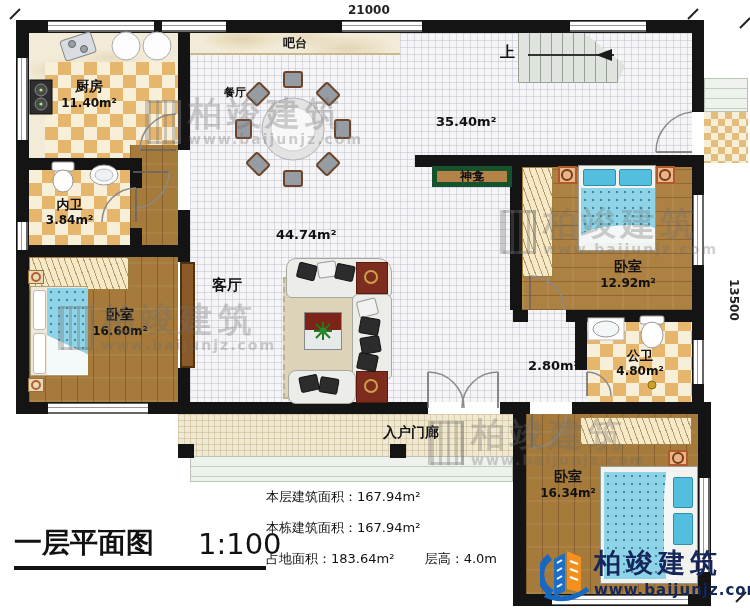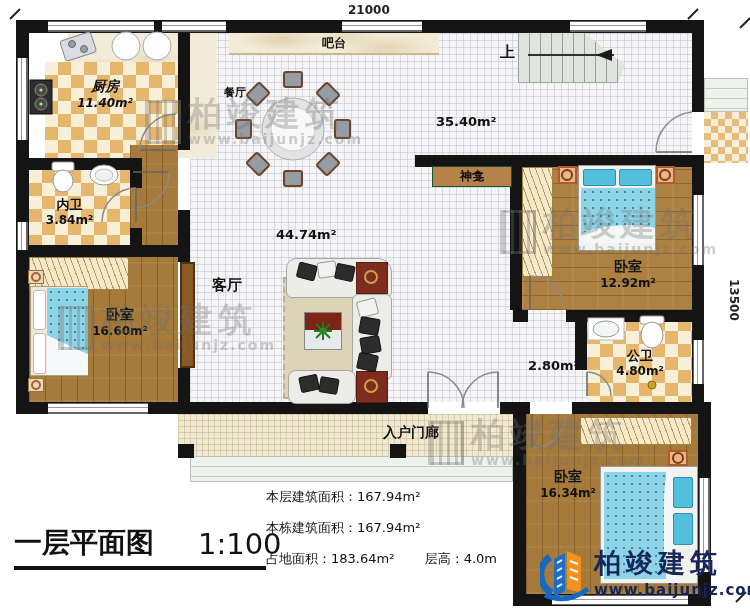--- a/index.html
+++ b/index.html
@@ -7,21 +7,21 @@
           font-family:"DejaVu Sans","Liberation Sans",sans-serif;color:#111;}
   .abs{position:absolute;box-sizing:border-box;}
   .wall{position:absolute;background:#141414;}
   .winH{position:absolute;height:11px;background:linear-gradient(to bottom,#666 0 1px,#fff 1px 4px,#999 4px 5px,#fff 5px 9px,#666 9px 11px);}
   .winV{position:absolute;width:11px;background:linear-gradient(to right,#666 0 1px,#fff 1px 4px,#999 4px 5px,#fff 5px 9px,#666 9px 11px);}
   .gap{position:absolute;background:#fff;}
   .tile{background-color:#f5f5f7;background-image:linear-gradient(rgba(183,183,198,.45) 1px,transparent 1px),linear-gradient(90deg,rgba(183,183,198,.45) 1px,transparent 1px);background-size:7px 7px;}
   .ptile{background-color:#efe8d2;background-image:linear-gradient(rgba(180,160,105,.35) 1px,transparent 1px),linear-gradient(90deg,rgba(180,160,105,.35) 1px,transparent 1px);background-size:6px 6px;}
   .check{background:repeating-conic-gradient(#e5b66c 0% 25%,#f8efd8 0% 50%);background-size:26px 26px;}
   .check-sm{background:repeating-conic-gradient(#e5bd7a 0% 25%,#f6eed9 0% 50%);background-size:14px 14px;}
-  .marble{background-color:#f2ebd7;background-image:radial-gradient(60px 18px at 25% 30%,rgba(205,180,125,.45),transparent 70%),radial-gradient(70px 20px at 75% 75%,rgba(205,180,125,.38),transparent 70%),radial-gradient(50px 14px at 55% 20%,rgba(215,195,150,.4),transparent 70%);margin-left:39px;}
+  .marble{background-color:#f2ebd7;background-image:radial-gradient(60px 18px at 25% 30%,rgba(205,180,125,.45),transparent 70%),radial-gradient(70px 20px at 75% 75%,rgba(205,180,125,.38),transparent 70%),radial-gradient(50px 14px at 55% 20%,rgba(215,195,150,.4),transparent 70%);}
   .wood{background-color:#a57a3a;background-image:repeating-linear-gradient(90deg,rgba(55,32,8,.28) 0 1px,transparent 1px 16px),repeating-linear-gradient(0deg,rgba(255,255,255,.06) 0 2px,transparent 2px 23px);}
   .woodH{background-color:#ad8142;background-image:repeating-linear-gradient(0deg,rgba(55,32,8,.26) 0 1px,transparent 1px 14px),repeating-linear-gradient(90deg,rgba(255,255,255,.06) 0 2px,transparent 2px 25px);}
   .hatch{background-color:#f6e9c8;background-image:repeating-linear-gradient(70deg,rgba(150,110,55,.65) 0 1px,transparent 1px 6px);border:1px solid #a08040;}
   .steps{background:repeating-linear-gradient(to bottom,#eef2ec 0 9px,#c2cfc0 9px 10px);border:1px solid #b9c4b7;}
   .stairs{position:absolute;background-color:#dfe4df;background-image:repeating-linear-gradient(90deg,#96a096 0 1px,transparent 1px 11px);clip-path:polygon(0 0,62% 0,100% 64%,93% 100%,0 100%);border-bottom:1px solid #9aa49a;}
   .rlabel{position:absolute;text-align:center;font-weight:bold;line-height:1.25;white-space:nowrap;color:#111;}
   .rname{display:block;font-size:14px;}
   .rarea{display:block;font-size:12px;}
   .mini{font-size:13px;font-weight:bold;position:absolute;white-space:nowrap;}
   .dim{font-size:12px;font-weight:bold;position:absolute;white-space:nowrap;color:#222;}
@@ -89,21 +89,21 @@
   <div class="winV" style="left:693px;top:340px;height:44px;"></div>
   <div class="winV" style="left:699px;top:478px;height:94px;"></div>
   <div class="winH" style="left:48px;top:403px;width:100px;"></div>
   <div class="winH" style="left:552px;top:595px;width:136px;height:10px;"></div>
   <div class="gap" style="left:692px;top:112px;width:12px;height:43px;"></div>
 
   <div class="abs marble" style="left:190px;top:33px;width:210px;height:22px;border-bottom:2px solid #c9b88c;display:flex;align-items:center;justify-content:center;">
     <span class="mini" style="position:static;font-size:12px;">吧台</span>
   </div>
 
-  <div class="abs" style="left:432px;top:166px;width:80px;height:21px;background:#b5824a;border:1px solid #14532d;display:flex;align-items:center;justify-content:center;">
+  <div class="abs" style="left:432px;top:166px;width:80px;height:21px;background:#b5824a;border:5px solid #14532d;display:flex;align-items:center;justify-content:center;">
     <span class="mini" style="position:static;font-size:12px;">神龛</span>
   </div>
 
   <div class="abs hatch" style="left:29px;top:257px;width:100px;height:33px;"></div>
   <div class="abs hatch" style="left:522px;top:167px;width:31px;height:110px;"></div>
   <div class="abs hatch" style="left:580px;top:417px;width:112px;height:28px;"></div>
 
   <div class="abs" style="left:28px;top:270px;width:16px;height:14px;background:#e8d9b8;border:1px solid #9a6f3a;"></div>
   <div class="abs" style="left:28px;top:378px;width:16px;height:14px;background:#e8d9b8;border:1px solid #9a6f3a;"></div>
   <div class="abs" style="left:30px;top:286px;width:58px;height:90px;background:#efe8d8;border:1px solid #b0a078;">
@@ -267,21 +267,21 @@
     </g>
 
     <g stroke="#222" stroke-width="2">
       <line x1="10" y1="19" x2="20" y2="9"></line>
         <line x1="688" y1="19" x2="698" y2="9"></line>
       <line x1="740" y1="28" x2="750" y2="18"></line>
         <line x1="736" y1="602" x2="746" y2="592"></line>
     </g>
   </svg>
 
-  <div class="rlabel" style="left:55px;top:78px;width:100px;font-style:italic;">
+  <div class="rlabel" style="left:39px;top:78px;width:100px;">
     <span class="rname">厨房</span>
     <span class="rarea">11.40m²</span>
   </div>
   <div class="rlabel" style="left:32px;top:197px;width:75px;">
     <span class="rname" style="font-size:13px;">内卫</span>
     <span class="rarea">3.84m²</span>
   </div>
   <div class="rlabel" style="left:70px;top:306px;width:100px;">
     <span class="rname">卧室</span>
     <span class="rarea">16.60m²</span>

